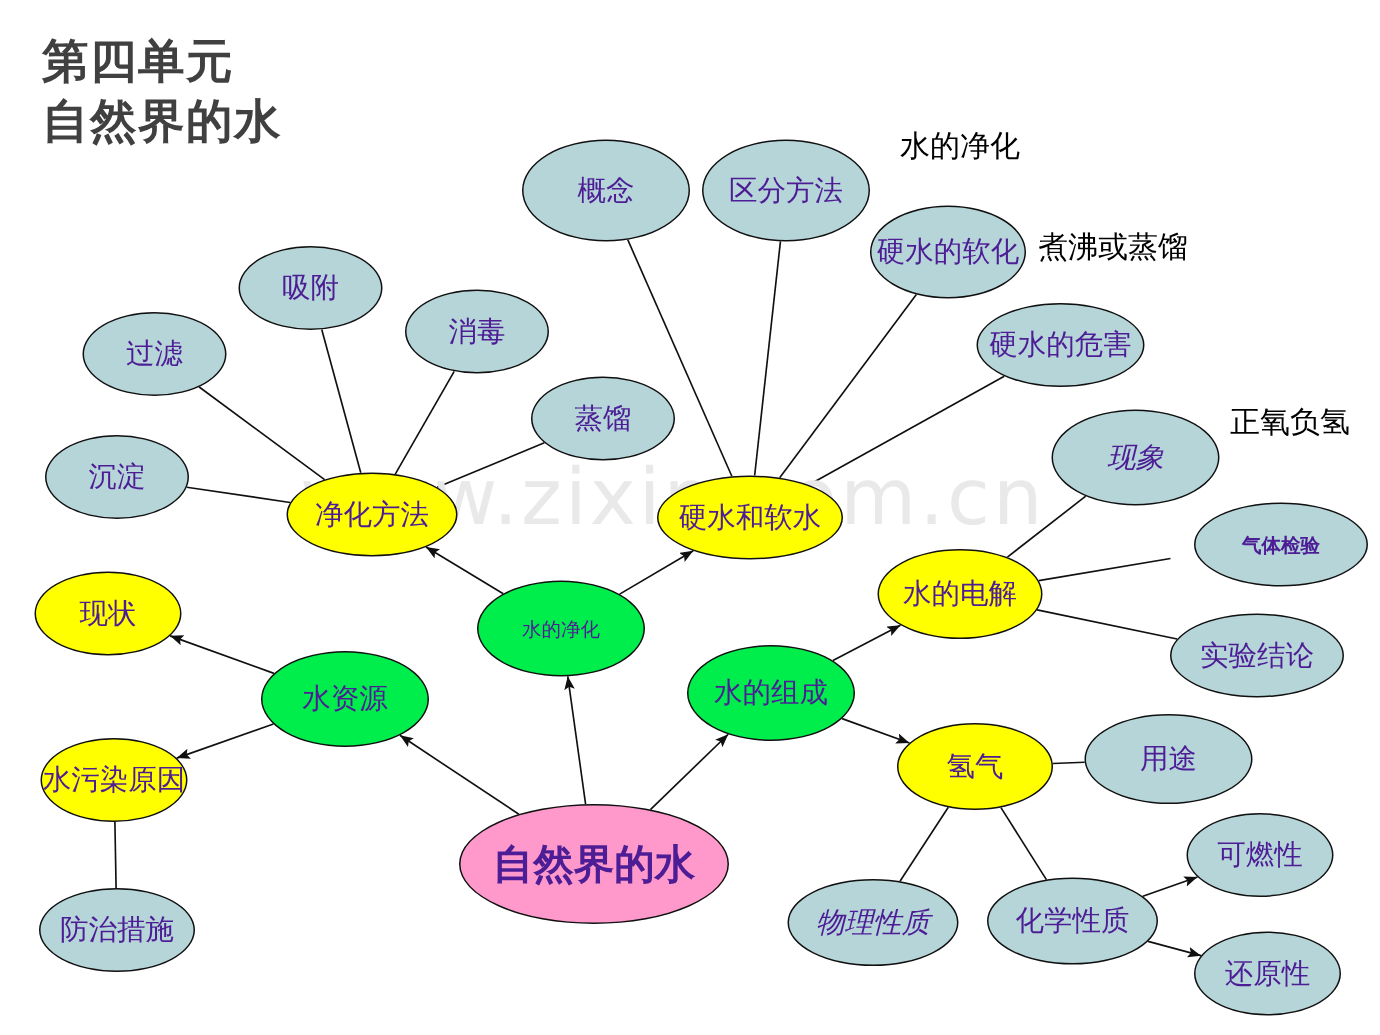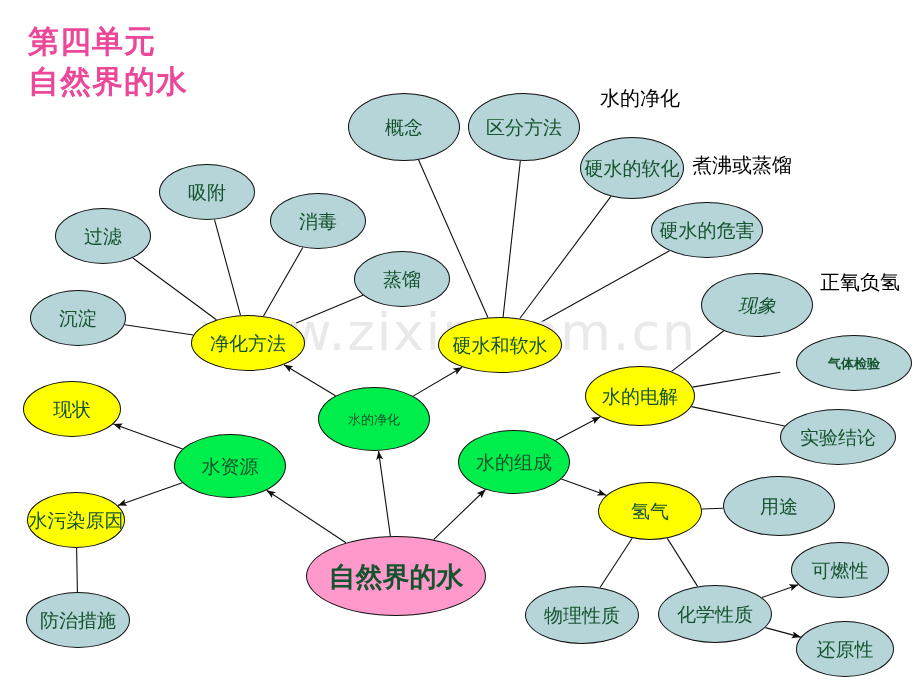--- a/index.html
+++ b/index.html
@@ -46,21 +46,21 @@
   }
   .node {
     position: absolute;
     display: flex;
     align-items: center;
     justify-content: center;
     border: 1px solid #101010;
     border-radius: 50%;
     box-sizing: border-box;
     text-align: center;
-    color: #14532d;
+    color: #4c1d95;
     white-space: nowrap;
   }
   .node span {
     display: block;
     line-height: 1;
   }
   .n-blue  { background: #b6d5d9; }
   .n-yellow{ background: #ffff00; }
   .n-green { background: #00ee4c; }
   .n-pink  { background: #ff99cc; }
@@ -119,21 +119,21 @@
         <line x1="667.3" y1="538.4" x2="697.6" y2="586.4" stroke="#101010" stroke-width="1.1"></line>
         <line x1="761.9" y1="597.5" x2="798.3" y2="584.7" stroke="#101010" stroke-width="1.1" marker-end="url(#arrowhead)"></line>
         <line x1="765.4" y1="627.6" x2="800.7" y2="637.1" stroke="#101010" stroke-width="1.1" marker-end="url(#arrowhead)"></line>
       </g>
   </svg>
 
   <div id="watermark-layer">
     <div class="watermark" id="wm" style="left: 200px; top: 302px; color: rgb(233, 233, 233);">www.zixin.com.cn</div>
   </div>
 
-  <div class="title" id="map-title" style="left: 28px; top: 22px; color: #ec4899;">第四单元
+  <div class="title" id="map-title" style="left: 28px; top: 22px; color: #404040;">第四单元
 自然界的水</div>
 
   <div id="nodes-layer">
       <div class="node n-pink" style="left: 306px; top: 536px; width: 180px; height: 80px; font-size: 27px; font-weight: bold; font-family: &quot;DejaVu Sans&quot;, &quot;Liberation Sans&quot;, sans-serif;">
         <span>自然界的水</span>
       </div>
       <div class="node n-green" style="left: 174px; top: 434px; width: 112px; height: 64px; font-size: 19px;">
         <span>水资源</span>
       </div>
       <div class="node n-green" style="left: 318px; top: 387px; width: 112px; height: 64px; font-size: 13px;">
@@ -195,21 +195,21 @@
       </div>
       <div class="node n-blue" style="left: 796px; top: 335px; width: 116px; height: 56px; font-size: 13px; font-weight: bold;">
         <span>气体检验</span>
       </div>
       <div class="node n-blue" style="left: 780px; top: 409px; width: 116px; height: 56px; font-size: 19px;">
         <span>实验结论</span>
       </div>
       <div class="node n-blue" style="left: 723px; top: 476px; width: 112px; height: 60px; font-size: 19px;">
         <span>用途</span>
       </div>
-      <div class="node n-blue" style="left: 525px; top: 586px; width: 114px; height: 58px; font-size: 19px;">
+      <div class="node n-blue" style="left: 525px; top: 586px; width: 114px; height: 58px; font-size: 19px; font-style: italic;">
         <span>物理性质</span>
       </div>
       <div class="node n-blue" style="left: 658px; top: 585px; width: 114px; height: 58px; font-size: 19px;">
         <span>化学性质</span>
       </div>
       <div class="node n-blue" style="left: 791px; top: 542px; width: 98px; height: 56px; font-size: 19px; text-align: center;">
         <span>可燃性</span>
       </div>
       <div class="node n-blue" style="left: 796px; top: 621px; width: 98px; height: 56px; font-size: 19px;">
         <span>还原性</span>

